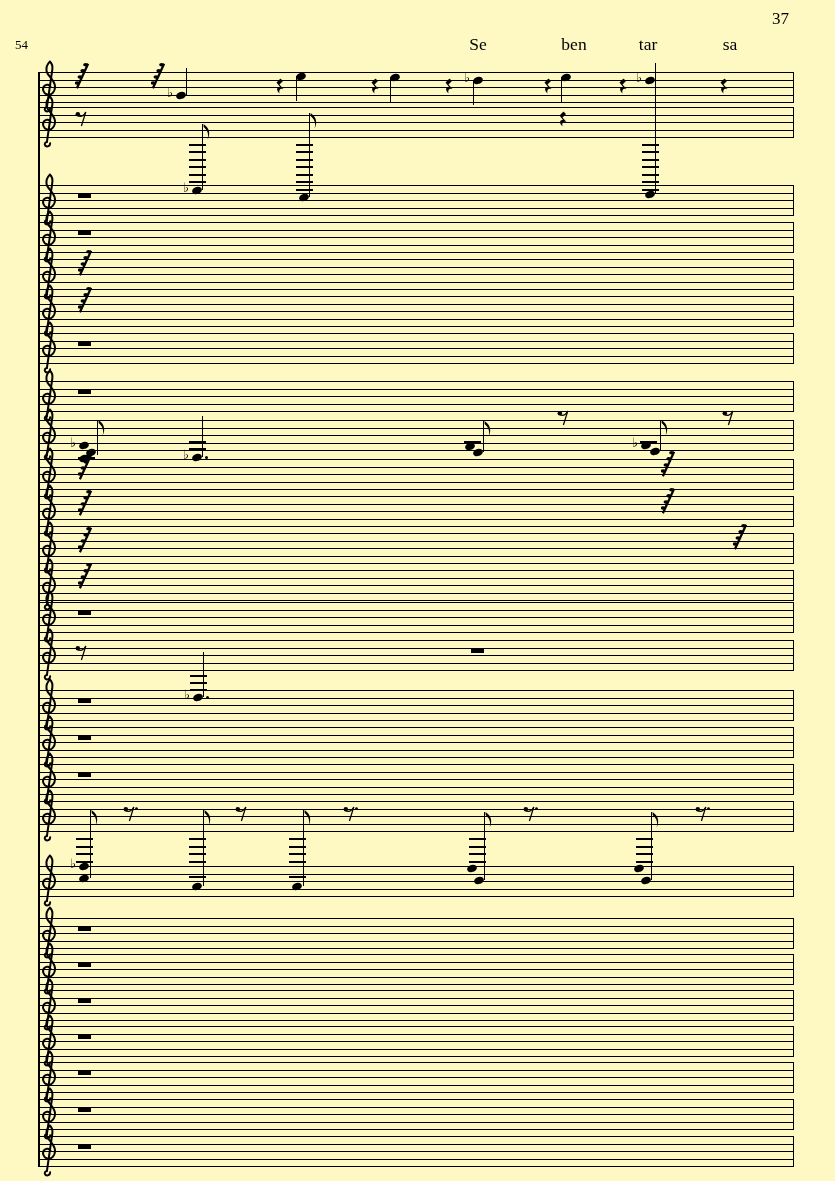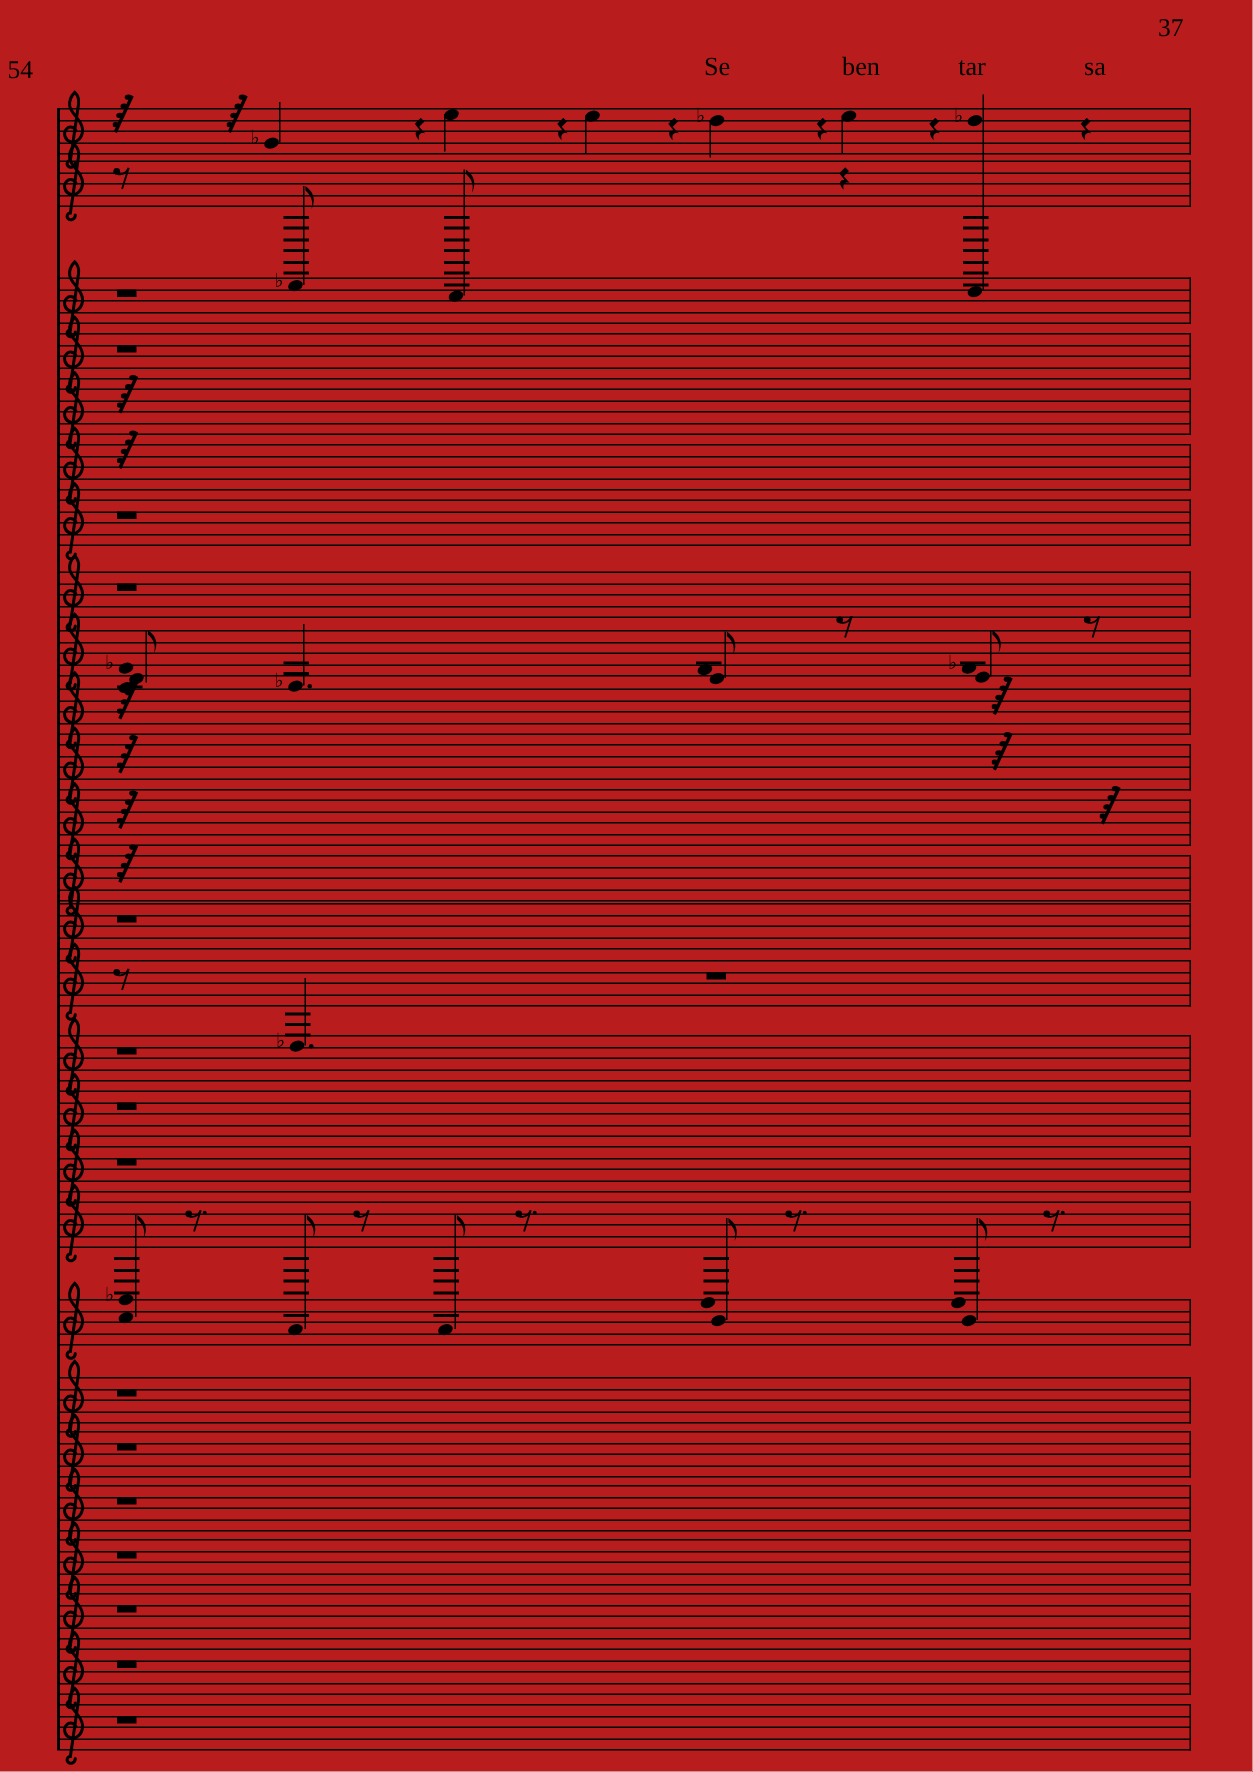--- a/index.html
+++ b/index.html
@@ -1,34 +1,34 @@
 <!DOCTYPE html>
 <html><head>
 <meta charset="utf-8">
 <style>
   html,body{margin:0;padding:0;background:#e8e8e8;}
   .page{
     position:relative;
     width:835px;height:1181px;
-    background:#b91c1c;
+    background:#fef9c3;
     font-family:"Liberation Serif", serif;
     color:#000;
     overflow:hidden;
   }
   .staff-line{position:absolute;height:1.1px;background:#000;}
   .barline{position:absolute;width:1.5px;background:#000;}
   .stem{position:absolute;width:1.4px;background:#000;}
   .ledger{position:absolute;height:1.5px;background:#000;}
   .whole-rest{position:absolute;width:13px;height:5px;background:#000;}
   .notehead{position:absolute;width:9.5px;height:7px;background:#000;border-radius:50%;transform:rotate(-18deg);}
   .flat{position:absolute;font-family:"DejaVu Sans", sans-serif;font-size:13px;line-height:1;font-weight:bold;}
   .aug-dot{position:absolute;width:3.2px;height:3.2px;border-radius:50%;background:#000;}
   .lyric{position:absolute;font-size:17.5px;transform:translateX(-50%);white-space:nowrap;}
   .page-number{position:absolute;left:772px;top:9px;font-size:17px;}
-  .measure-number{position:absolute;left:5px;top:37px;font-size:17px;}
+  .measure-number{position:absolute;left:15px;top:37px;font-size:13px;}
   svg.glyph{position:absolute;display:block;}
 </style>
 </head>
 <body>
 
 <svg width="0" height="0" style="position:absolute">
   <defs>
     <symbol id="sym-clef" viewBox="0 0 24 66">
       <path d="M12.2 58.5 C12.2 62 8.5 63.5 6.5 61.5 C4.8 59.8 6 57 8.3 57 L14.8 12 C15.4 7.5 14 4.5 11.8 2.5 C8.8 5.5 7.2 9.5 7.8 13.5 C8.8 20 17.5 24 18 32 C18.4 38.5 13.5 43.5 8.5 42 C3.8 40.6 2.2 35 5.2 31.8 C7.6 29.2 11.8 30 12.8 33.2" fill="none" stroke="#000" stroke-width="2.4" stroke-linecap="round"></path>
     </symbol>

